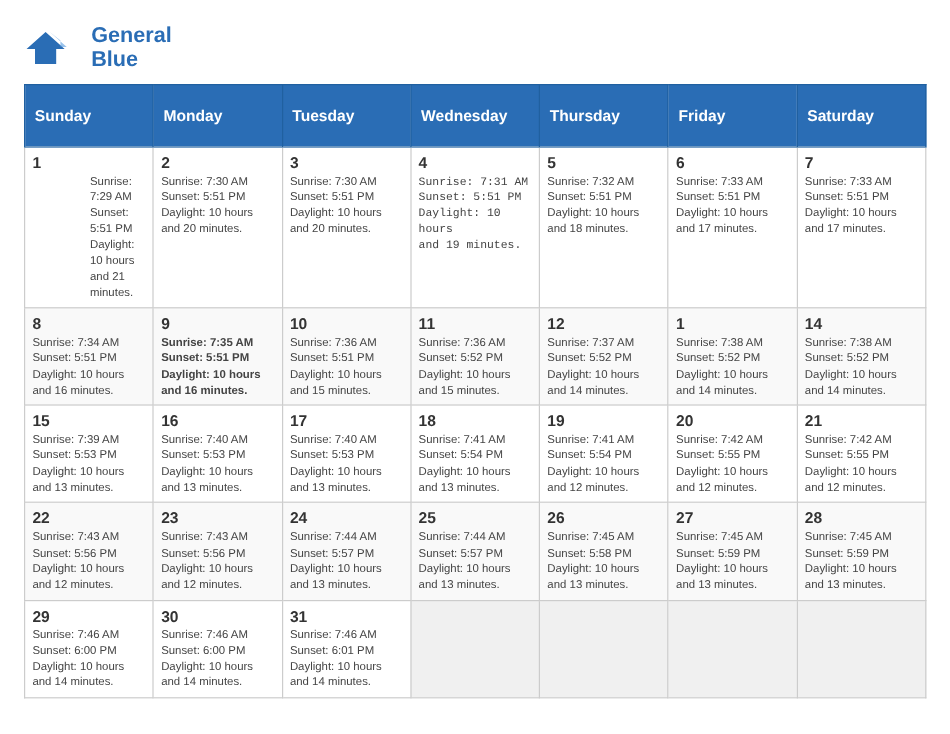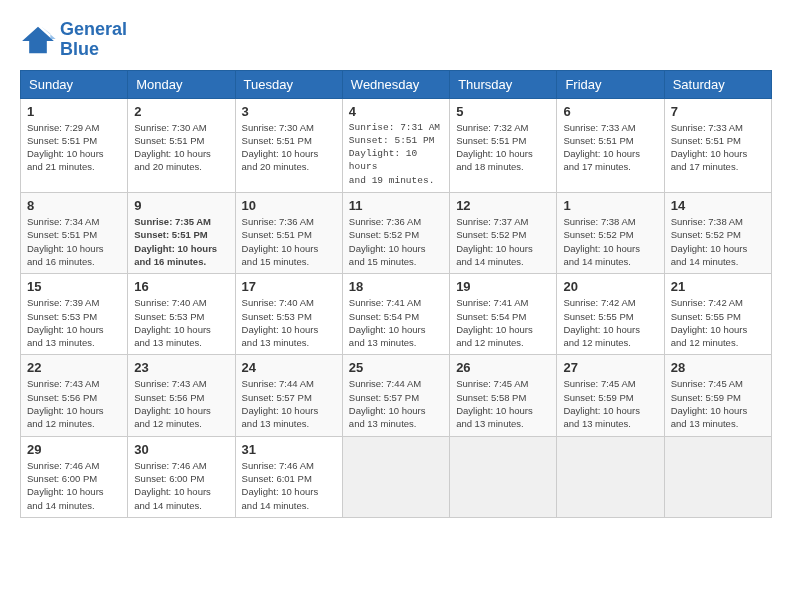--- a/index.html
+++ b/index.html
@@ -12,21 +12,21 @@
     }
     .header {
       display: flex;
       align-items: flex-start;
       justify-content: space-between;
       margin-bottom: 10px;
     }
     .logo {
       display: flex;
       align-items: center;
-      gap: 4px;
+      gap: 20px;
     }
     .logo-text {
       font-size: 18px;
       font-weight: bold;
       color: #333;
       line-height: 1.1;
     }
     .logo-text span {
       color: #2a6db5;
     }
@@ -49,23 +49,23 @@
     }
     .calendar {
       width: 100%;
       border-collapse: collapse;
       border: 1px solid #ccc;
     }
     .calendar th {
       background-color: #2a6db5;
       color: #fff;
       text-align: left;
-      padding: 6px 8px;
+      padding: 18px 8px;
       font-size: 13px;
-      font-weight: normal;
+      font-weight: bold;
       border: 1px solid #2060a0;
     }
     .calendar td {
       vertical-align: top;
       border: 1px solid #ccc;
       padding: 5px 6px;
       font-size: 10px;
       color: #333;
       width: calc(100% / 7);
       background: #fff;
@@ -121,21 +121,21 @@
         <th>Wednesday</th>
         <th>Thursday</th>
         <th>Friday</th>
         <th>Saturday</th>
       </tr>
   </thead>
   <tbody id="calendar-body">
   <tr>
         <td>
           <span class="day-number">1</span>
-          <div class="day-info" style="white-space: pre-line;">Sunrise: 7:29 AM
+          <div class="day-info" style="white-space: pre-line; margin-left: 48px;">Sunrise: 7:29 AM
 Sunset: 5:51 PM
 Daylight: 10 hours
 and 21 minutes.</div>
         </td>
         <td>
           <span class="day-number">2</span>
           <div class="day-info" style="white-space: pre-line;">Sunrise: 7:30 AM
 Sunset: 5:51 PM
 Daylight: 10 hours
 and 20 minutes.</div>

